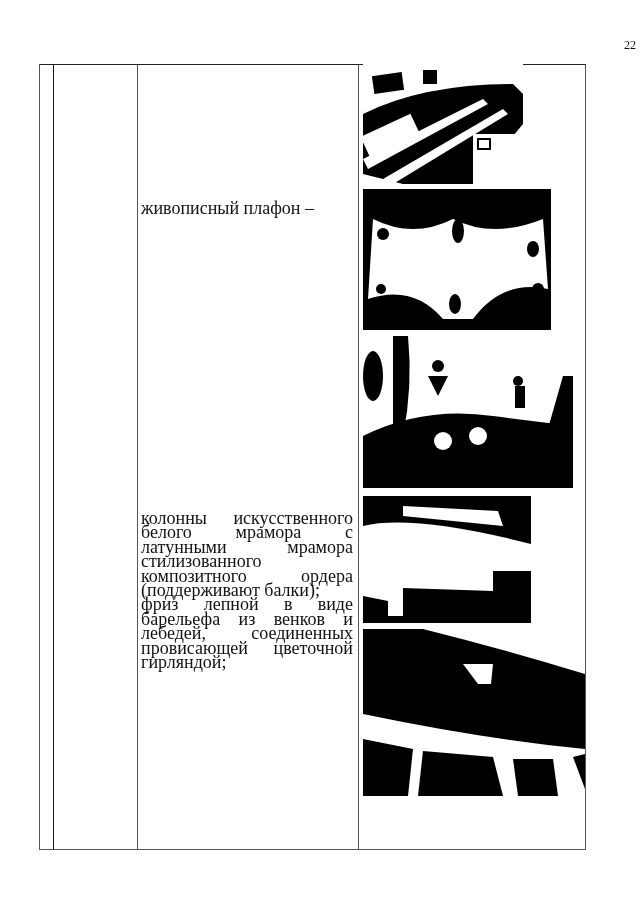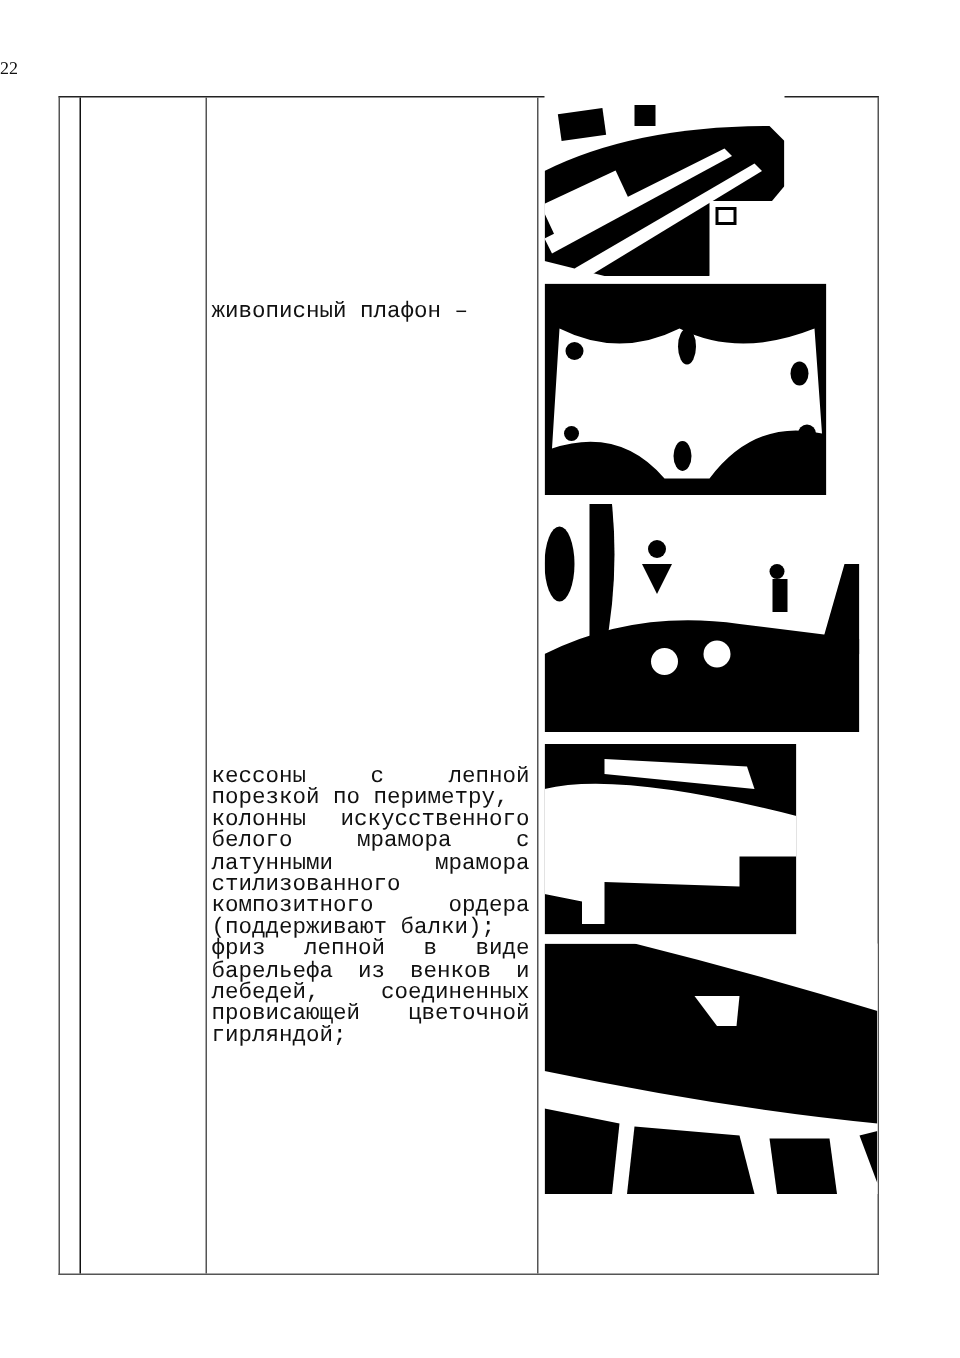--- a/index.html
+++ b/index.html
@@ -1,46 +1,45 @@
 <!DOCTYPE html>
 <html><head>
 <meta charset="utf-8">
 <style>
   html, body { margin: 0; padding: 0; background: #ffffff; }
   body { width: 640px; height: 905px; position: relative; overflow: hidden;
          font-family: "Liberation Serif", serif; color: #111; }
   .page-number { position: absolute; left: 0; width: 636px; top: 38px;
-                 text-align: left; font-size: 12px; }
+                 text-align: right; font-size: 12px; }
   .table { position: absolute; left: 39px; top: 64px; width: 547px; height: 786px;
            border: 1px solid #555; border-top: 1.5px solid #222; box-sizing: border-box; }
   .vline { position: absolute; top: 0; bottom: 0; width: 0; border-left: 1px solid #555; }
   .vline.dark { border-left: 1.5px solid #111; }
-  .textcell { position: absolute; left: 141px; width: 212px; font-size: 15px;
-              line-height: 14.4px; text-align: justify; font-family: Liberation Mono, monospace; }
+  .textcell { position: absolute; left: 141px; width: 212px; font-size: 18px;
+              line-height: 14.4px; text-align: justify; }
   .textcell p { margin: 0; }
   .photo { position: absolute; background: #fff; overflow: hidden; }
   .photo svg { display: block; width: 100%; height: 100%; }
 </style>
 </head>
 <body>
 
 <div class="page-number">22</div>
 
 <div class="table">
   <div class="vline dark" style="left:13px"></div>
   <div class="vline" style="left:97px"></div>
   <div class="vline" style="left:318px"></div>
 </div>
 
 <div class="textcell" style="top:201px">
   <p style="text-align:left">живописный плафон –</p>
 </div>
 
 <div class="textcell" style="top:511px">
-  <p>кессоны с лепной порезкой по периметру,</p>
   <p>колонны искусственного белого мрамора с латунными мрамора стилизованного композитного ордера (поддерживают балки);</p>
   <p>фриз лепной в виде барельефа из венков и лебедей, соединенных провисающей цветочной гирляндой;</p>
 </div>
 
 <div class="photo" style="left:363px;top:64px;width:160px;height:120px">
   <svg viewBox="0 0 160 120" preserveAspectRatio="none">
     <rect x="10" y="10" width="30" height="18" fill="#000" transform="rotate(-8 25 19)"></rect>
     <rect x="60" y="6" width="14" height="14" fill="#000"></rect>
     <path d="M0 50 Q60 20 150 20 L160 30 L160 60 L110 120 L40 120 L0 110 Z" fill="#000"></path>
     <path d="M0 95 L120 35 L125 40 L5 105 Z" fill="#fff"></path>

